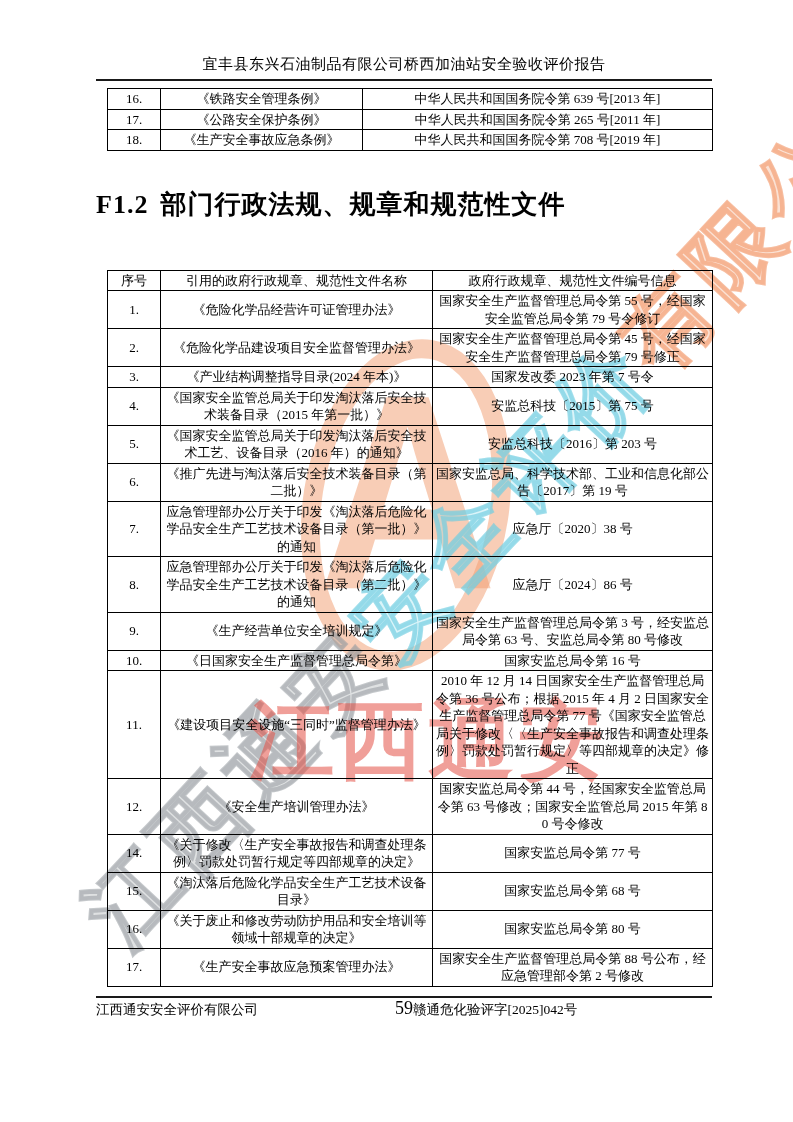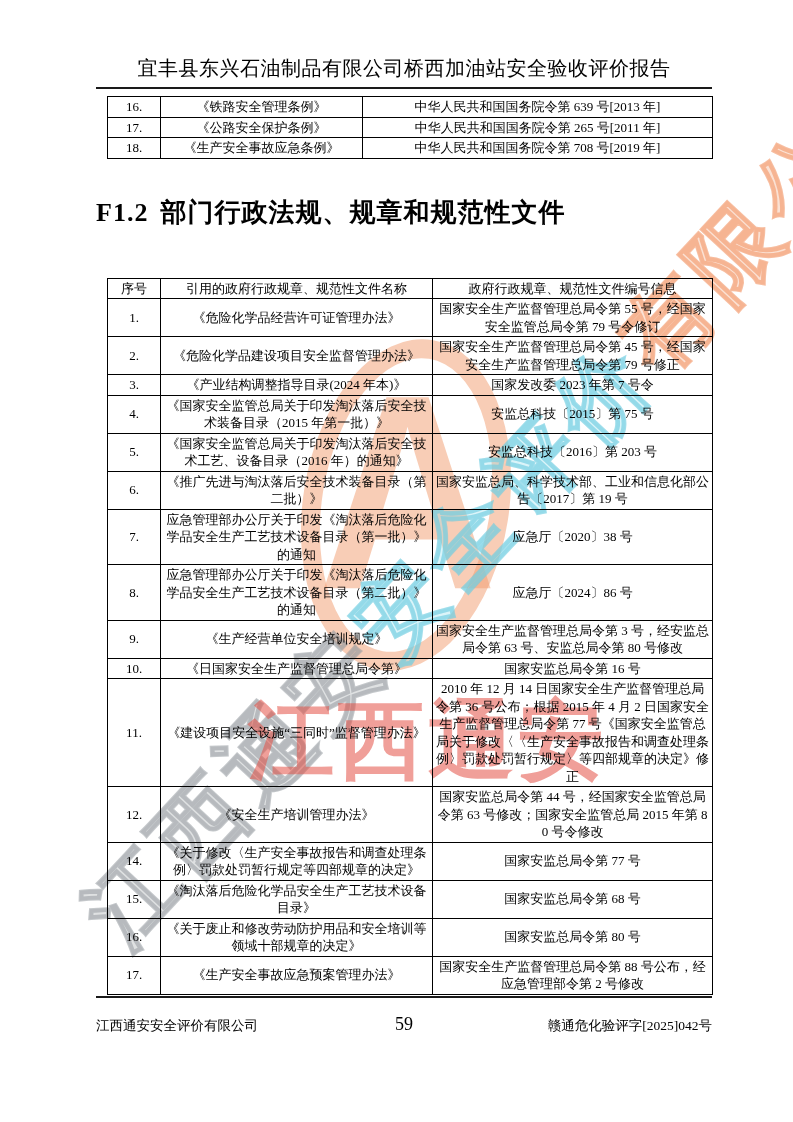--- a/index.html
+++ b/index.html
@@ -46,21 +46,21 @@
     color: rgba(228,80,70,0.55);
     white-space: nowrap;
   }
 
   
   .content { position:relative; z-index:1; padding:55px 81px 0 96px; }
 
   .doc-header { border-bottom:2px solid #1a1a1a; padding-bottom:5px; }
   .doc-header .title {
     display:block; text-align:center;
-    font-size:20px; letter-spacing:0.5px;
+    font-size:15px; letter-spacing:0.5px;
   }
 
   table { border-collapse:collapse; table-layout:fixed; background:transparent;margin-top:48px; }
   th, td {
     border:1px solid #000;
     font-size:13px; line-height:17.5px; font-weight:normal;
     text-align:center; vertical-align:middle;
     padding:1px 3px;
     word-break:break-all; overflow-wrap:anywhere;
   }
@@ -75,27 +75,27 @@
 
   .section-heading {
     margin:36px 0 8px 0;
     font-size:26px; font-weight:bold; letter-spacing:1px;
   }
   .section-heading .num { margin-right:12px; font-family:"Liberation Serif", serif; }
 
   .doc-footer {
     position:absolute; left:96px; right:81px; top:996px; z-index:1;
     border-top:2px solid #1a1a1a;
-    padding-top:16px;
+    padding-top:0;
     display:grid; grid-template-columns:1fr auto 1fr; align-items:baseline;
     font-size:13.5px;
   }
   .doc-footer .f-left  { text-align:left; }
   .doc-footer .f-page  { text-align:center; font-size:18px; }
-  .doc-footer .f-right { text-align:right; }
+  .doc-footer .f-right { text-align:left; }
 </style>
 </head>
 <body>
 
 <div class="page">
 
   <div class="wm">
     <div class="wm-ellipse"></div>
     <div class="wm-logo">A</div>
     <div class="wm-diag"><span class="wm-gray">江西通安</span><span class="wm-cyan">安全评价</span><span class="wm-salmon">有限公司</span></div>

